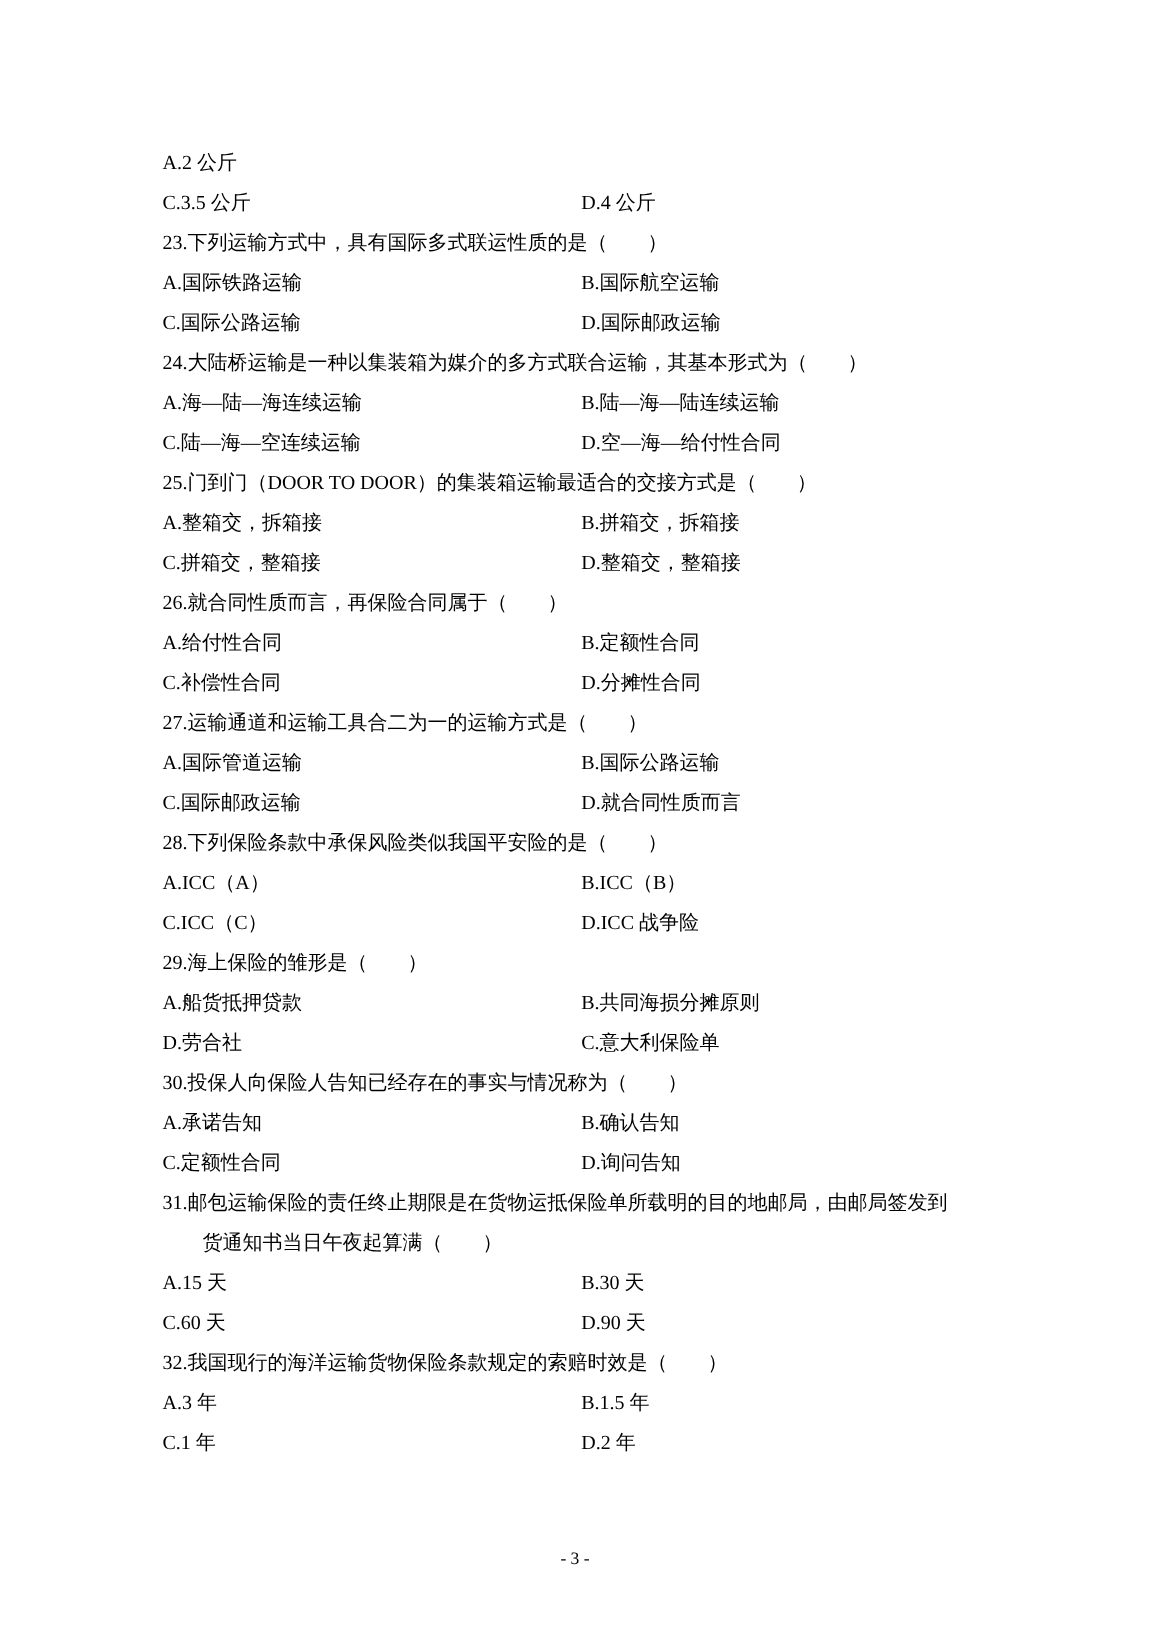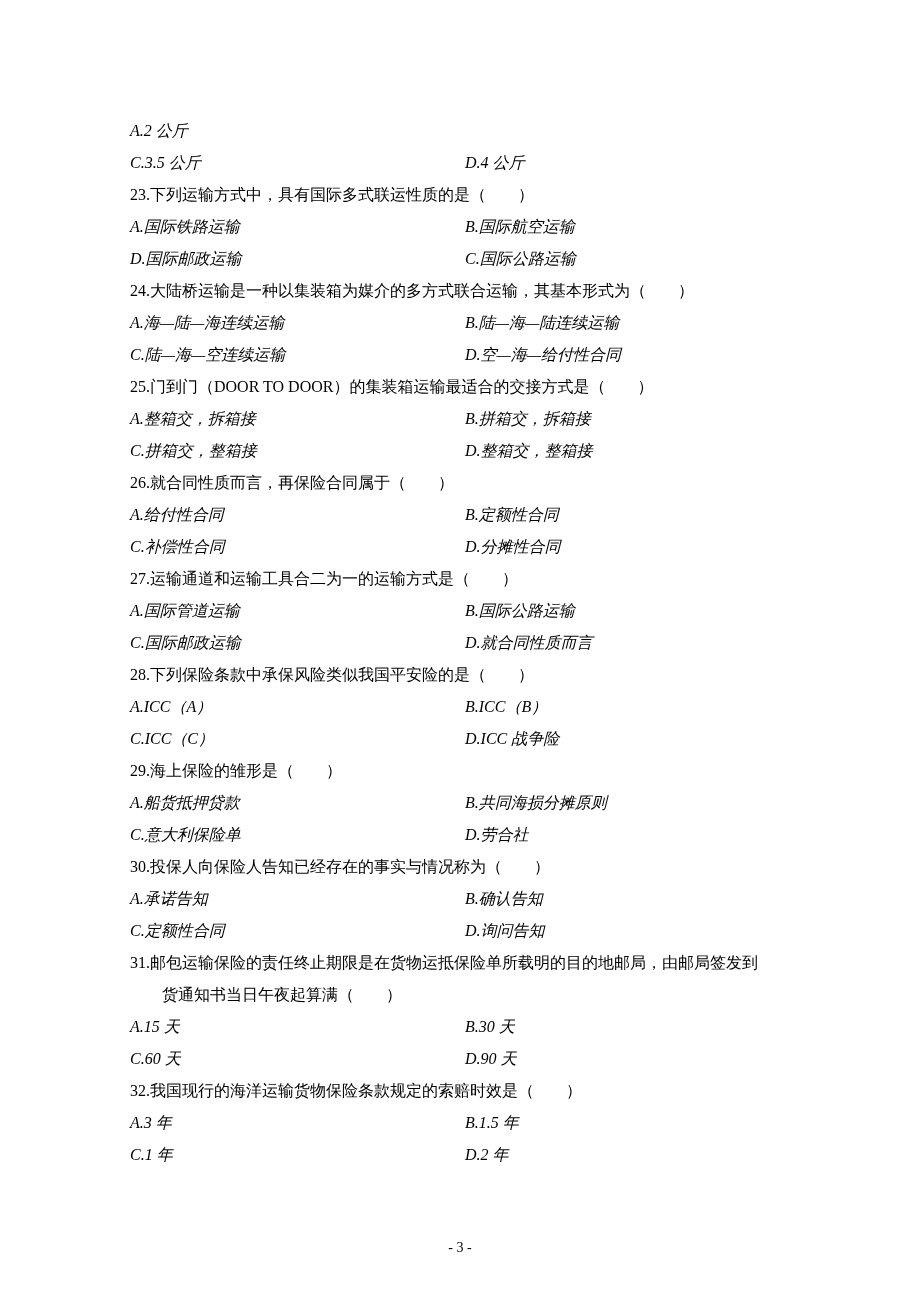--- a/index.html
+++ b/index.html
@@ -15,21 +15,20 @@
     width: 920px;
     min-height: 1302px;
     margin: 0 auto;
     padding: 115px 120px 0 130px;
     box-sizing: border-box;
     position: relative;
   }
   .row {
     display: flex;
     width: 100%;
-    font-style: italic;
   }
   .col {
     flex: 1;
   }
   .question {
     margin-bottom: 0;
   }
   .indent {
     padding-left: 2em;
   }
@@ -54,22 +53,22 @@
     <div class="col">C.3.5 公斤</div>
     <div class="col">D.4 公斤</div>
   </div>
 
   <div class="question">23.下列运输方式中，具有国际多式联运性质的是（　　）</div>
   <div class="row">
     <div class="col">A.国际铁路运输</div>
     <div class="col">B.国际航空运输</div>
   </div>
   <div class="row">
+    <div class="col">C.国际公路运输</div>
     <div class="col">D.国际邮政运输</div>
-    <div class="col">C.国际公路运输</div>
   </div>
 
   <div class="question">24.大陆桥运输是一种以集装箱为媒介的多方式联合运输，其基本形式为（　　）</div>
   <div class="row">
     <div class="col">A.海—陆—海连续运输</div>
     <div class="col">B.陆—海—陆连续运输</div>
   </div>
   <div class="row">
     <div class="col">C.陆—海—空连续运输</div>
     <div class="col">D.空—海—给付性合同</div>
@@ -114,22 +113,22 @@
     <div class="col">C.ICC（C）</div>
     <div class="col">D.ICC 战争险</div>
   </div>
 
   <div class="question">29.海上保险的雏形是（　　）</div>
   <div class="row">
     <div class="col">A.船货抵押贷款</div>
     <div class="col">B.共同海损分摊原则</div>
   </div>
   <div class="row">
+    <div class="col">D.劳合社</div>
     <div class="col">C.意大利保险单</div>
-    <div class="col">D.劳合社</div>
   </div>
 
   <div class="question">30.投保人向保险人告知已经存在的事实与情况称为（　　）</div>
   <div class="row">
     <div class="col">A.承诺告知</div>
     <div class="col">B.确认告知</div>
   </div>
   <div class="row">
     <div class="col">C.定额性合同</div>
     <div class="col">D.询问告知</div>

